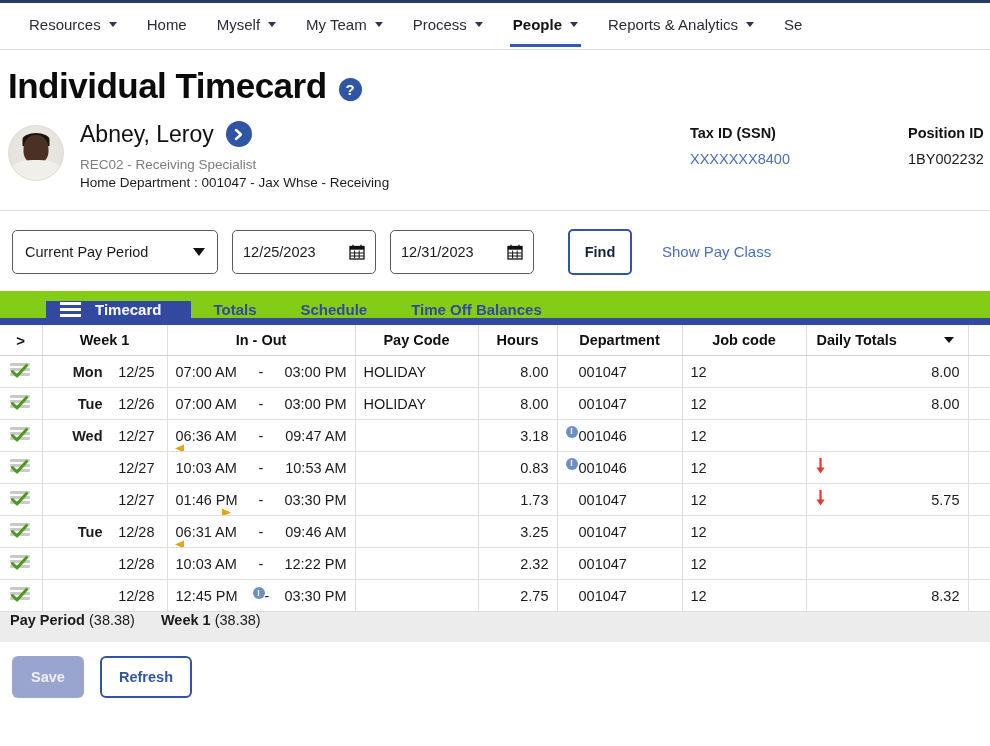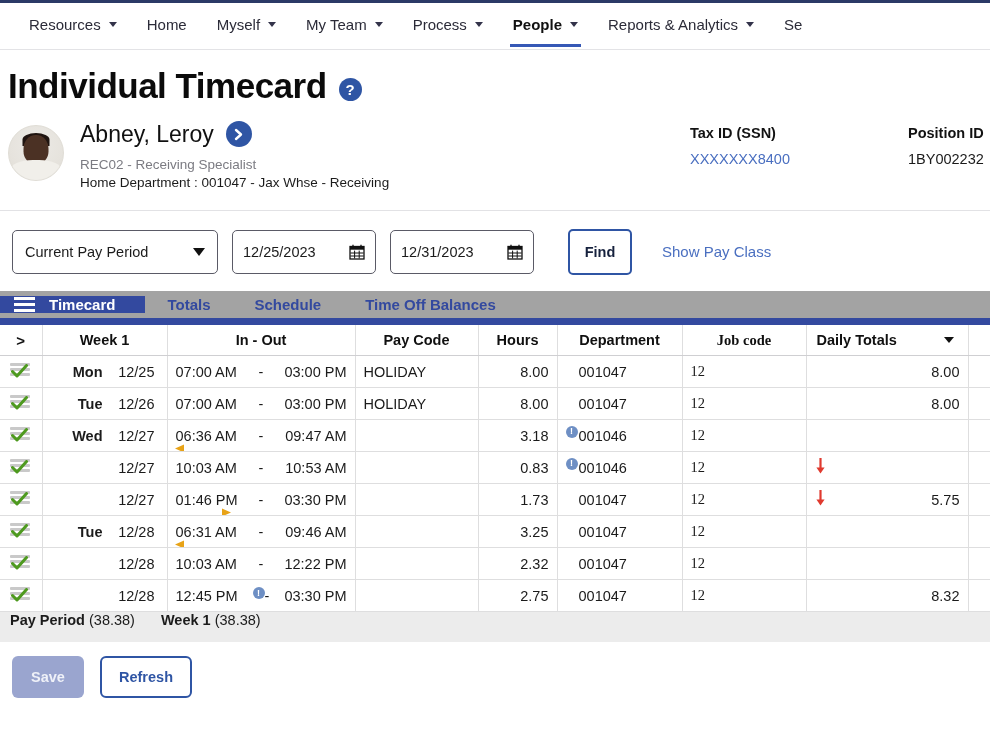--- a/index.html
+++ b/index.html
@@ -151,23 +151,24 @@
     background: #fff; color: #16213d; font-size: 14.5px; font-weight: bold;
     display: flex; align-items: center; justify-content: center;
     cursor: pointer; margin-left: 20px;
   }
   #show-pay-class {
     font-size: 15px; color: #4a6fc0; cursor: pointer; margin-left: 16px; text-align: center;
   }
 
   
   #sec-tabs {
-    display: flex; align-items: center; height: 34px;
+    display: flex; align-items: flex-end; height: 34px;
     border-bottom: 7px solid #33499f;
-    background: #a3a3a3;
+    background: #84cc16;
+    padding-left: 46px;
   }
   .sec-tab {
     display: flex; align-items: center; justify-content: center;
     font-size: 15px; font-weight: bold; color: #33499f;
     padding: 0 22px; cursor: pointer; white-space: nowrap;
   }
   .sec-tab.active {
     background: #33499f; color: #ffffff;
     padding-left: 14px; padding-right: 30px; gap: 14px;
   }
@@ -198,21 +199,21 @@
     border-left: 5px solid transparent;
     border-right: 5px solid transparent;
     border-top: 6px solid #111;
   }
   .c-exp  { width: 42px;  text-align: center; }
   .c-week { width: 125px; }
   .c-io   { width: 188px; }
   .c-pay  { width: 123px; }
   .c-hrs  { width: 79px;  text-align: right; }
   .c-dep  { width: 125px; }
-  .c-job  { width: 124px; font-family: Liberation Serif, serif; }
+  .c-job  { width: 124px; }
   .c-tot  { width: 162px; text-align: right; }
   .c-end  { width: 22px; }
 
   .exp-chev { font-weight: bold; font-size: 15px; color: #111; }
 
   
   .rowicon { display: inline-block; position: relative; width: 22px; height: 15px; }
   .rowicon i {
     position: absolute; left: 0; height: 3px; background: #c9c9c9; border-radius: 1px;
   }

